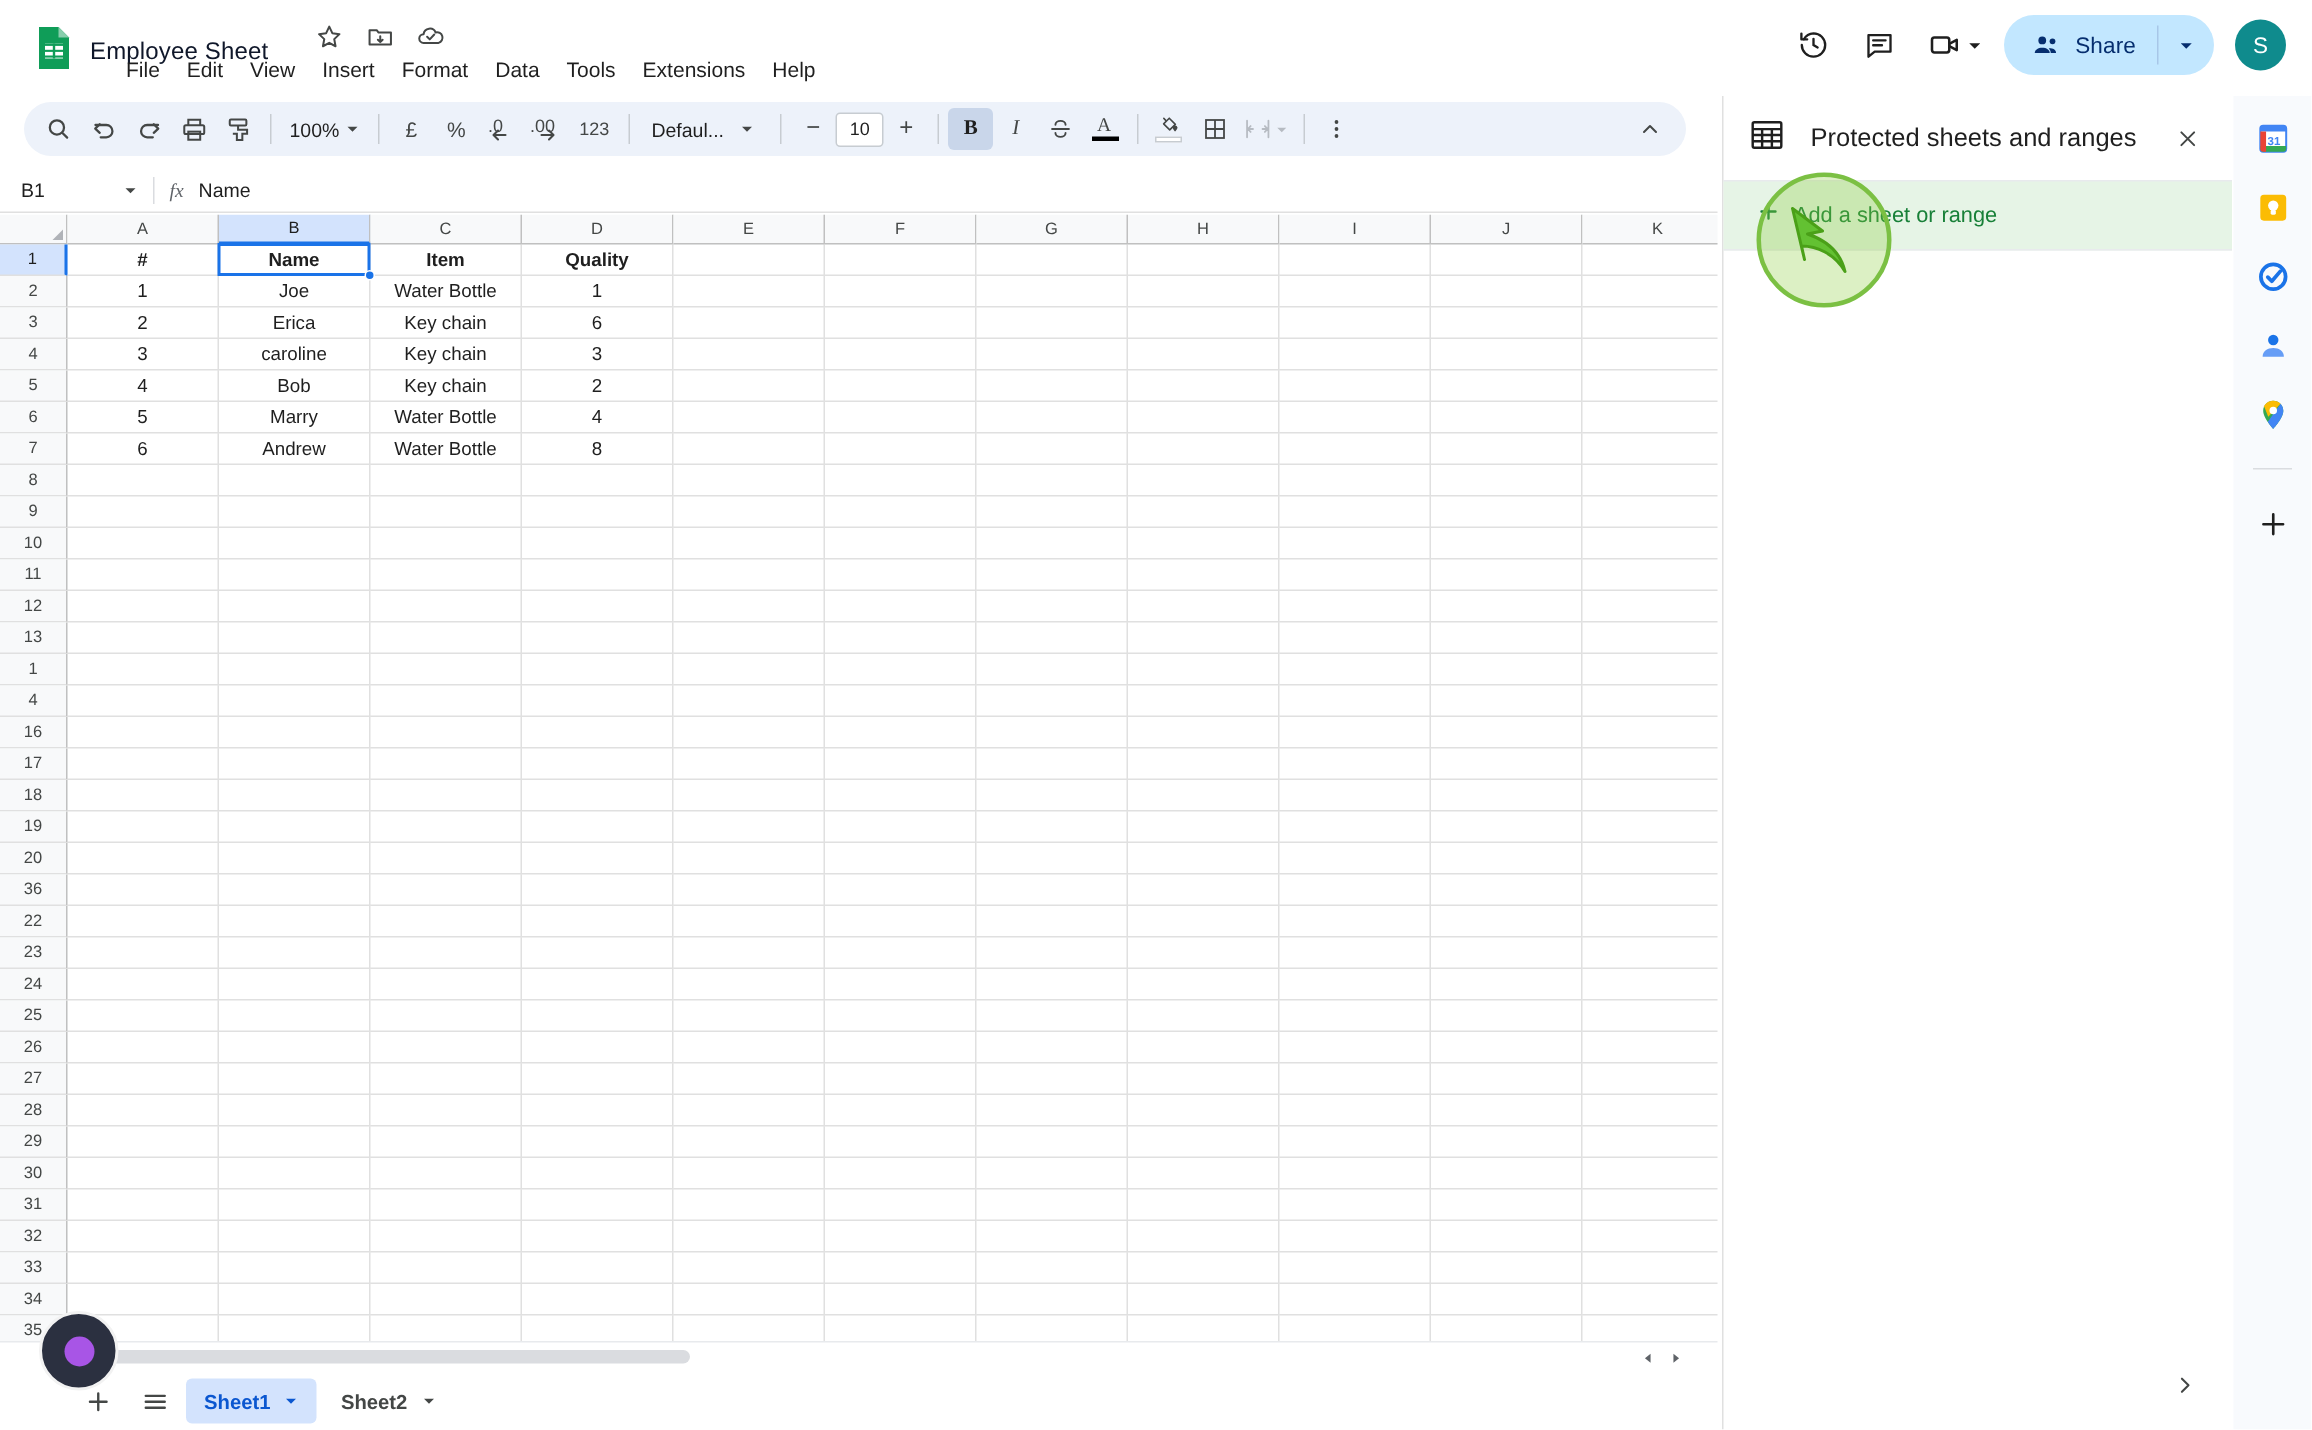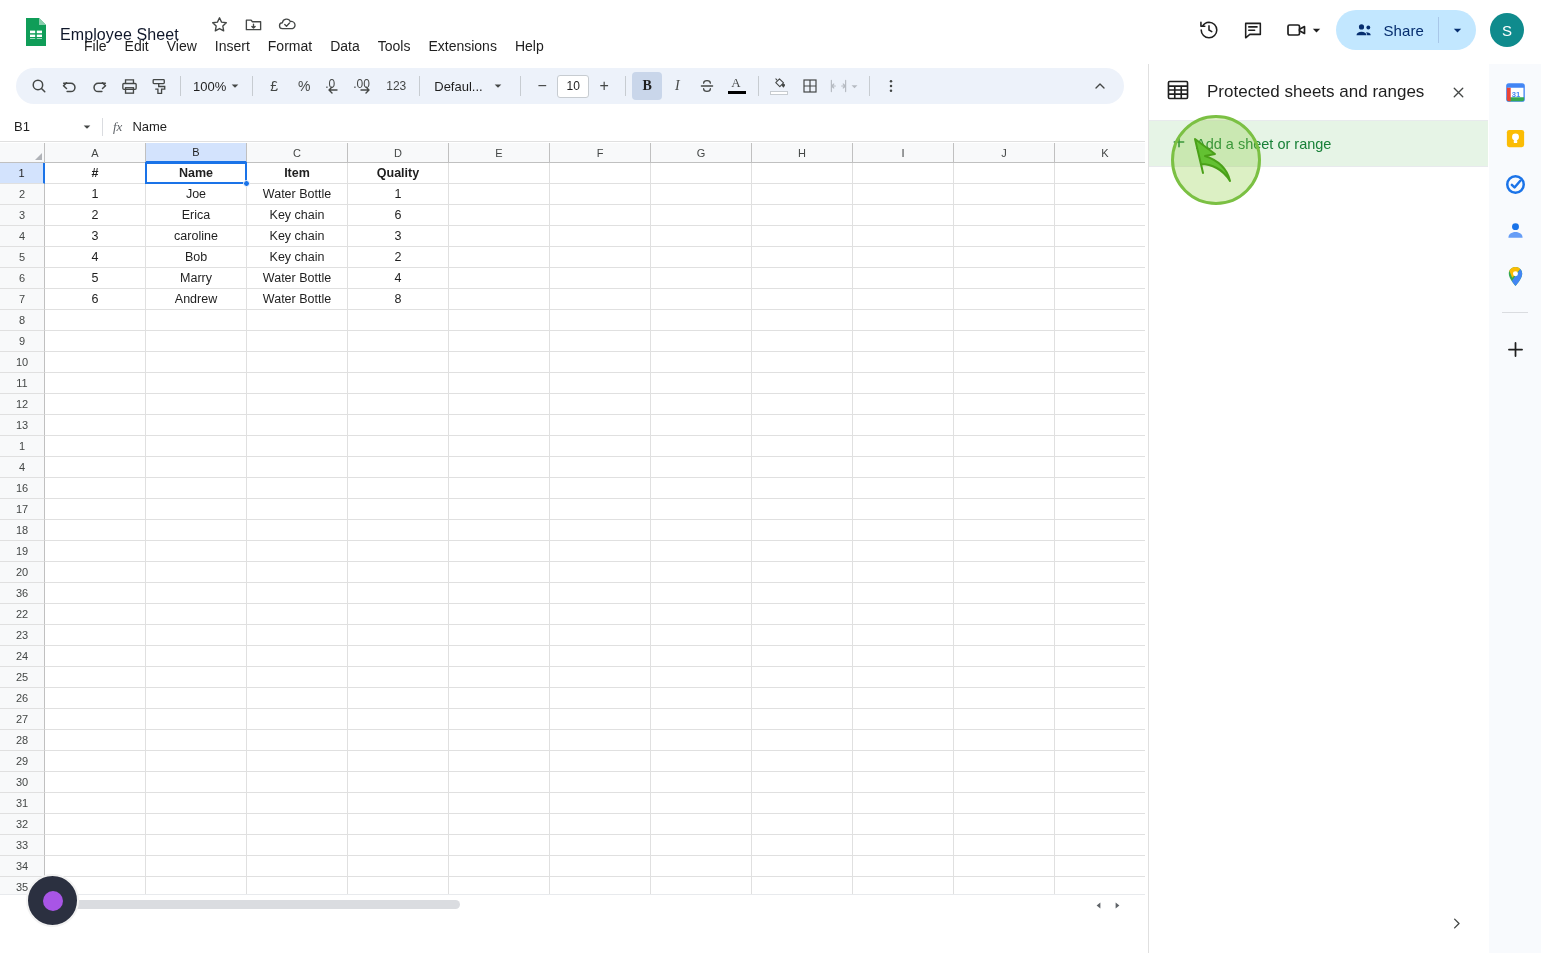--- a/index.html
+++ b/index.html
@@ -976,20 +976,44 @@
           <path d="M3.5 6l5-4v8z" fill="#5f6368"></path>
         </svg>
     </div>
     <div class="hbtn" style="left:1110px">
       <svg width="9" height="9" viewBox="0 0 12 12">
           <path d="M8.5 6l-5 4V2z" fill="#5f6368"></path>
         </svg>
     </div>
   </div>
 
+  <div class="bottombar">
+    <div class="bb-icon">
+      <svg width="19" height="19" viewBox="0 0 24 24" fill="none" stroke="#444746" stroke-width="2">
+          <path d="M12 5v14M5 12h14" stroke-linecap="round"></path>
+        </svg>
+    </div>
+    <div class="bb-icon">
+      <svg width="19" height="19" viewBox="0 0 24 24" fill="none" stroke="#444746" stroke-width="2">
+          <path d="M4 7h16M4 12h16M4 17h16" stroke-linecap="round"></path>
+        </svg>
+    </div>
+    <div class="sheet-tab active">
+      <span>Sheet1</span>
+      <svg width="10" height="10" viewBox="0 0 12 12">
+          <path d="M2 4.2l4 4 4-4z" fill="#0b57d0"></path>
+        </svg>
+    </div>
+    <div class="sheet-tab">
+      <span>Sheet2</span>
+      <svg width="10" height="10" viewBox="0 0 12 12">
+          <path d="M2 4.2l4 4 4-4z" fill="#444746"></path>
+        </svg>
+    </div>
+  </div>
 
   <div class="sidepanel">
     <div class="sp-header">
       <span>
         <svg width="26" height="26" viewBox="0 0 24 24" fill="none" stroke="#1f1f1f" stroke-width="1.5">
           <rect x="3.2" y="4.2" width="17.6" height="15.6" rx="1"></rect>
           <path d="M3.2 8.4h17.6M3.2 12h17.6M3.2 15.8h17.6M9 8.4v11.4M15 8.4v11.4"></path>
         </svg>
       </span>
       <span class="sp-title">Protected sheets and ranges</span>

